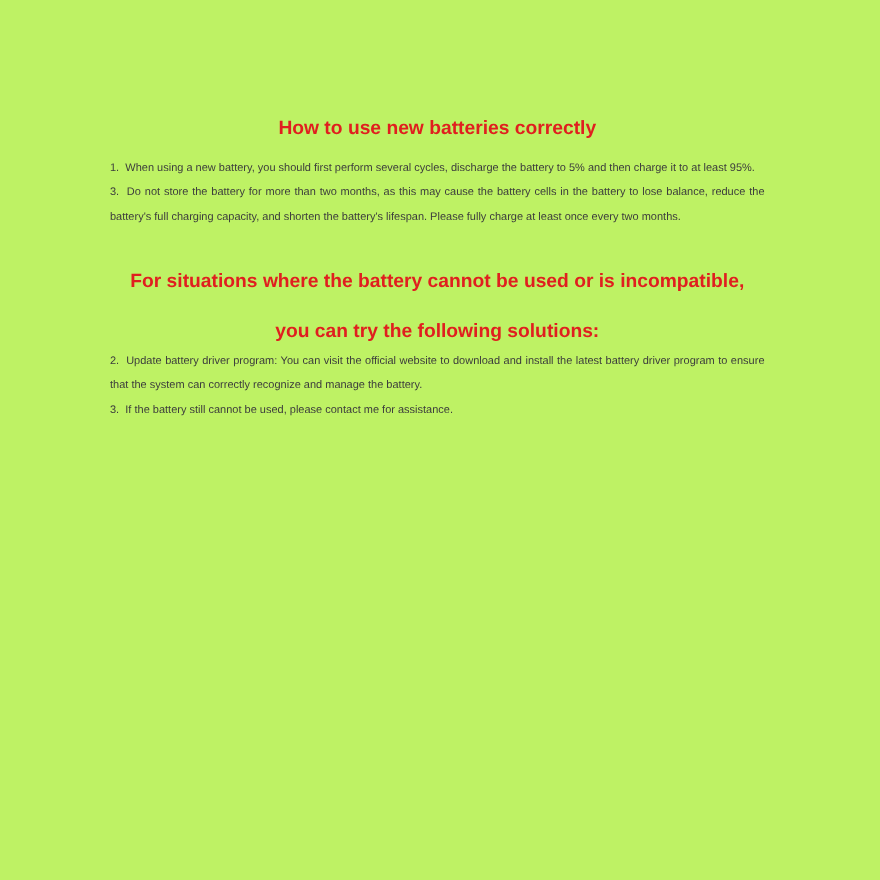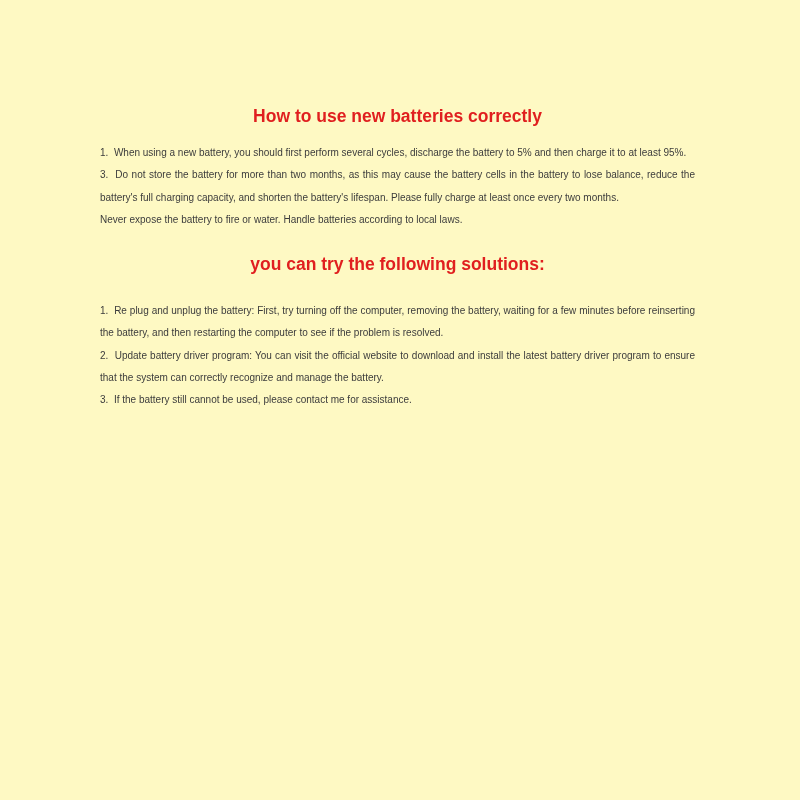--- a/index.html
+++ b/index.html
@@ -4,66 +4,65 @@
 <style>
   html, body {
     margin: 0;
     padding: 0;
     background: #ffffff;
   }
   .page {
     position: relative;
     width: 800px;
     height: 800px;
-    background: #fef9c3;
+    background: #bef264;
     overflow: hidden;
     font-family: "Liberation Sans", sans-serif;
   }
   .content {
     position: absolute;
     left: 100px;
     top: 0;
     width: 595px;
   }
   .red-heading {
     color: #e01f1f;
     font-weight: bold;
     font-size: 17.5px;
     line-height: 24px;
     text-align: center;
     margin: 0;
   }
   .heading-1 { margin-top: 104px; margin-bottom: 14px; }
   .heading-2a { margin-top: 34px; }
-  .heading-2b { margin-top: 21px; margin-bottom: 24px; }
+  .heading-2b { margin-top: 21px; margin-bottom: 6px; }
   .body-text p {
     margin: 0;
     color: #3c3c3c;
     font-size: 10px;
     line-height: 22.3px;
     text-align: justify;
   }
 </style>
 </head>
 <body>
 
 <div class="page">
   <div class="content">
 
     <h1 class="red-heading heading-1">How to use new batteries correctly</h1>
 
     <div class="body-text">
       <p>1.&nbsp; When using a new battery, you should first perform several cycles, discharge the battery to 5% and then charge it to at least 95%.</p>
       <p>3.&nbsp; Do not store the battery for more than two months, as this may cause the battery cells in the battery to lose balance, reduce the battery's full charging capacity, and shorten the battery's lifespan. Please fully charge at least once every two months.</p>
-      <p>Never expose the battery to fire or water. Handle batteries according to local laws.</p>
     </div>
 
+    <h2 class="red-heading heading-2a">For situations where the battery cannot be used or is incompatible,</h2>
 
     <h2 class="red-heading heading-2b">you can try the following solutions:</h2>
 
     <div class="body-text">
-      <p>1.&nbsp; Re plug and unplug the battery: First, try turning off the computer, removing the battery, waiting for a few minutes before reinserting the battery, and then restarting the computer to see if the problem is resolved.</p>
       <p>2.&nbsp; Update battery driver program: You can visit the official website to download and install the latest battery driver program to ensure that the system can correctly recognize and manage the battery.</p>
       <p>3.&nbsp; If the battery still cannot be used, please contact me for assistance.</p>
     </div>
 
   </div>
 </div>
 
 </body></html>

